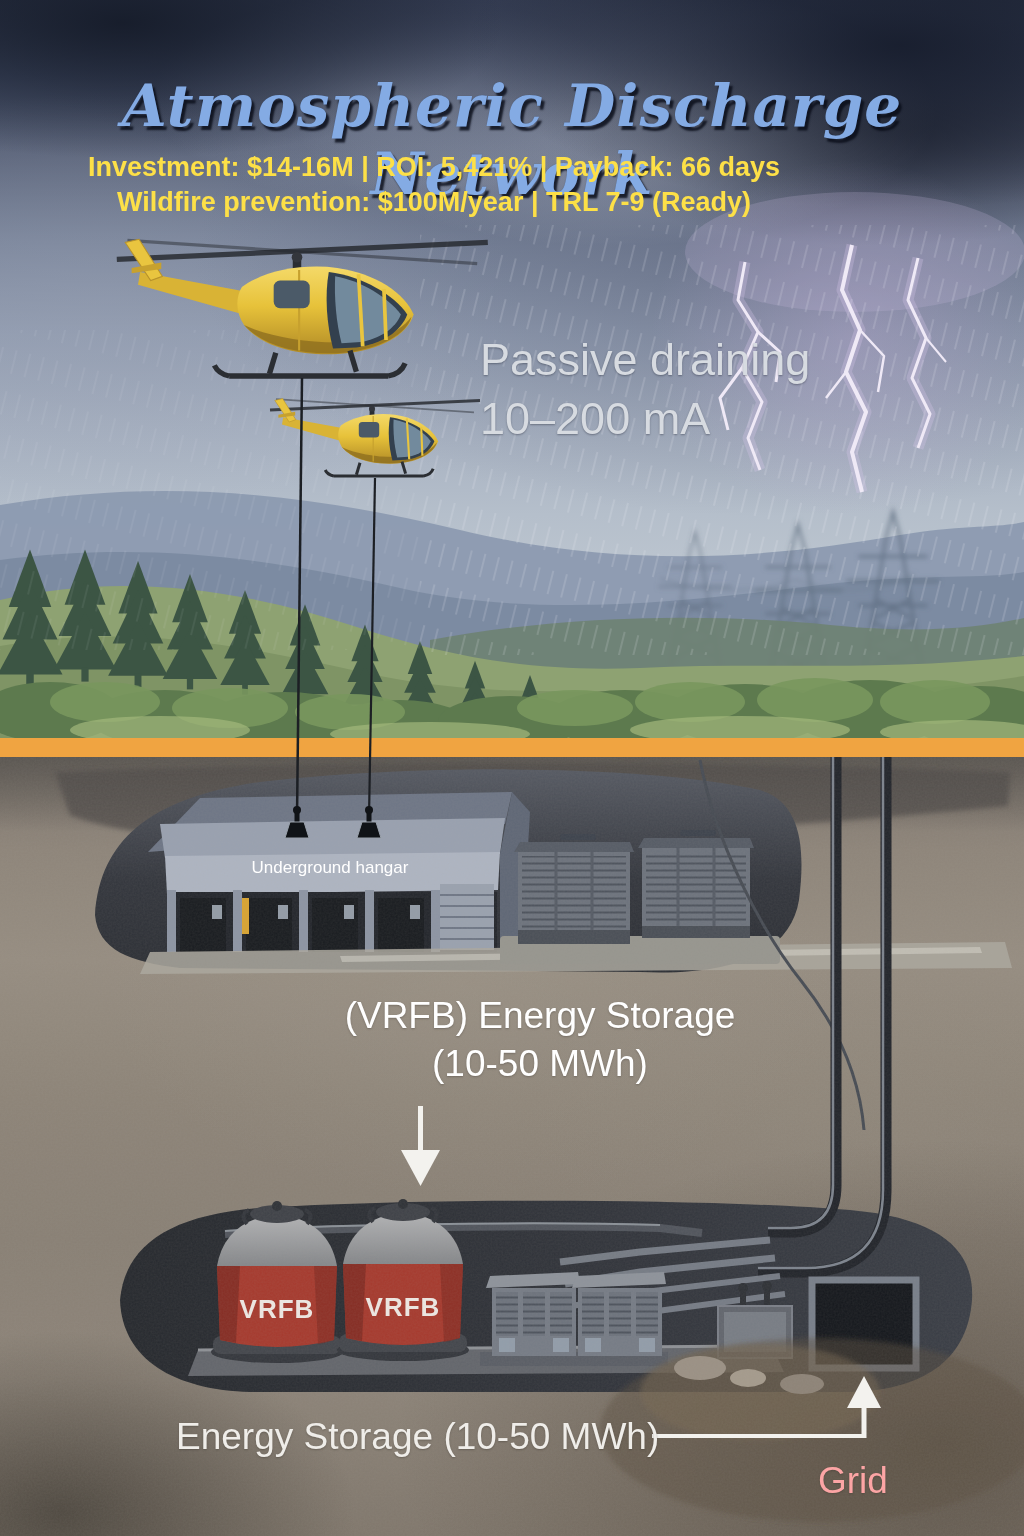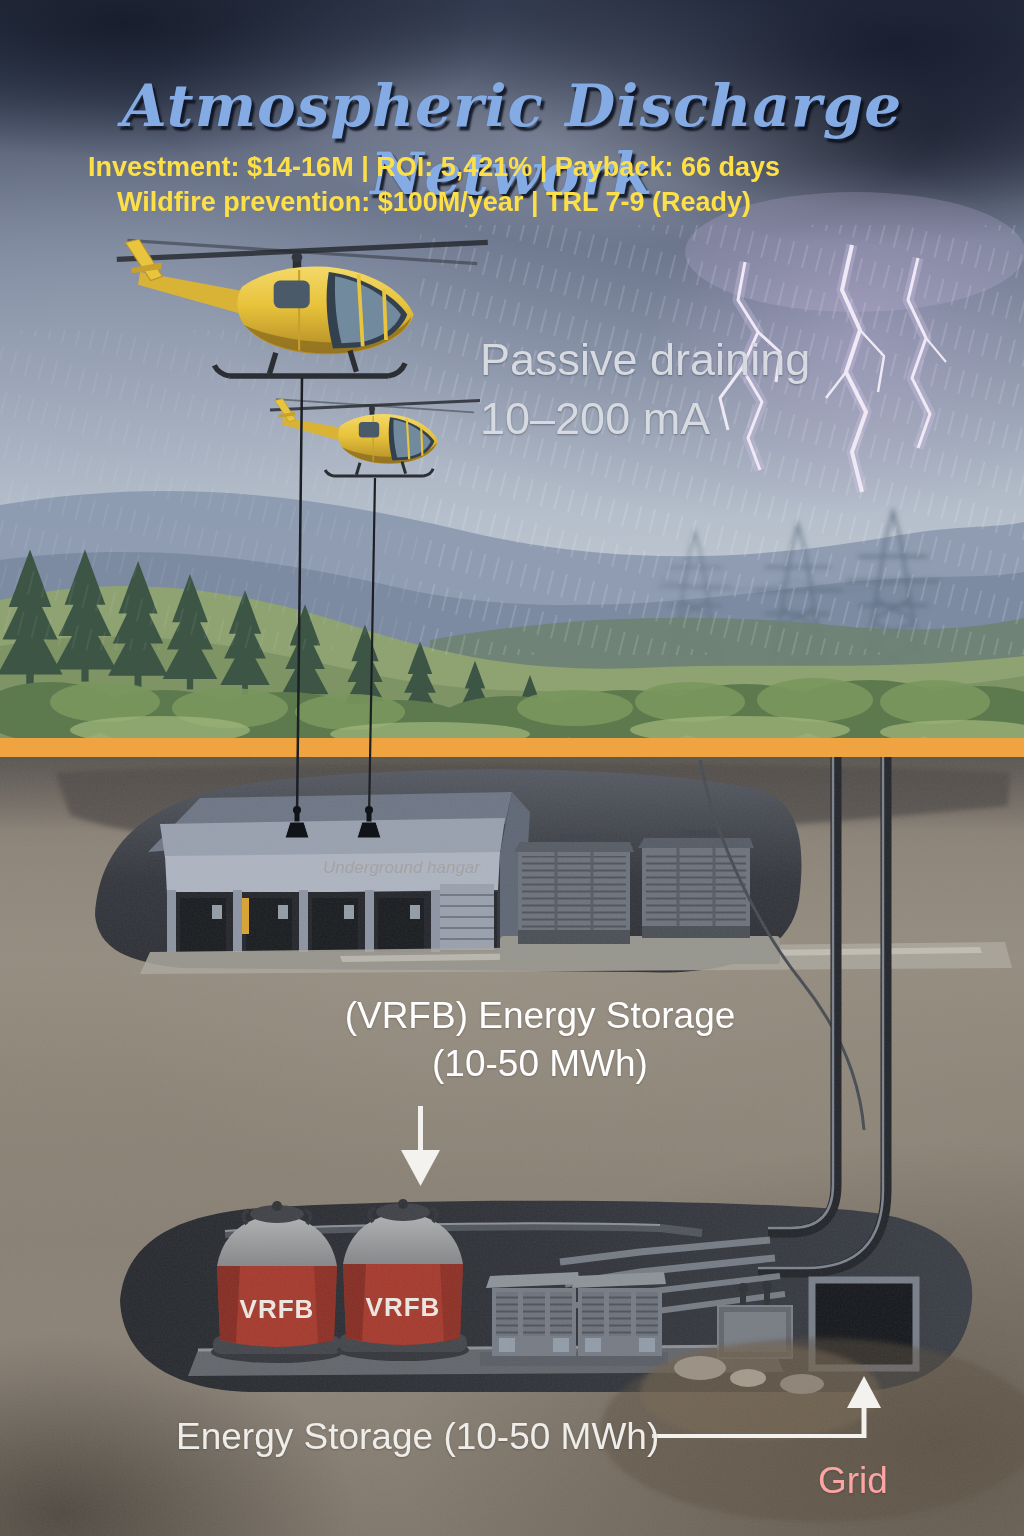--- a/index.html
+++ b/index.html
@@ -37,22 +37,22 @@
   
   .txt{position:absolute;}
   #title{left:0;top:72px;width:1024px;text-align:center;
     font-family:"DejaVu Serif",serif;font-style:italic;font-weight:bold;
     font-size:58px;letter-spacing:1px;color:#84abe4;
     text-shadow:0 0 1px rgba(40,60,100,.5), 3px 4px 2px rgba(10,14,26,.85);}
   #stats{left:0;top:150px;width:868px;text-align:center;font-weight:bold;
     font-size:27px;color:#fde047;line-height:1.3;}
   #passive{left:480px;top:330px;font-size:45px;color:#d7dbe1;line-height:1.32;
     font-weight:500;text-shadow:0 1px 2px rgba(30,36,50,.4);}
-  #hangar-label{left:180px;top:858px;width:300px;text-align:right;
-    font-style:italic;font-size:17px;color:#a3a3a3;}
+  #hangar-label{left:180px;top:858px;width:300px;text-align:center;
+    font-size:17px;color:#ffffff;}
   #storage-heading{left:300px;top:992px;width:480px;text-align:center;
     font-size:37px;color:#ffffff;line-height:1.3;text-shadow:0 1px 2px rgba(60,55,48,.35);}
   #storage-caption{left:155px;top:1416px;font-size:37px;color:#efede9;
     text-shadow:0 1px 2px rgba(60,55,48,.4);margin-left:21px;}
   #grid-caption{left:818px;top:1460px;font-size:37px;color:#fca5a5;
     text-shadow:0 1px 2px rgba(60,55,48,.4);}
 </style>
 </head>
 <body>
 

